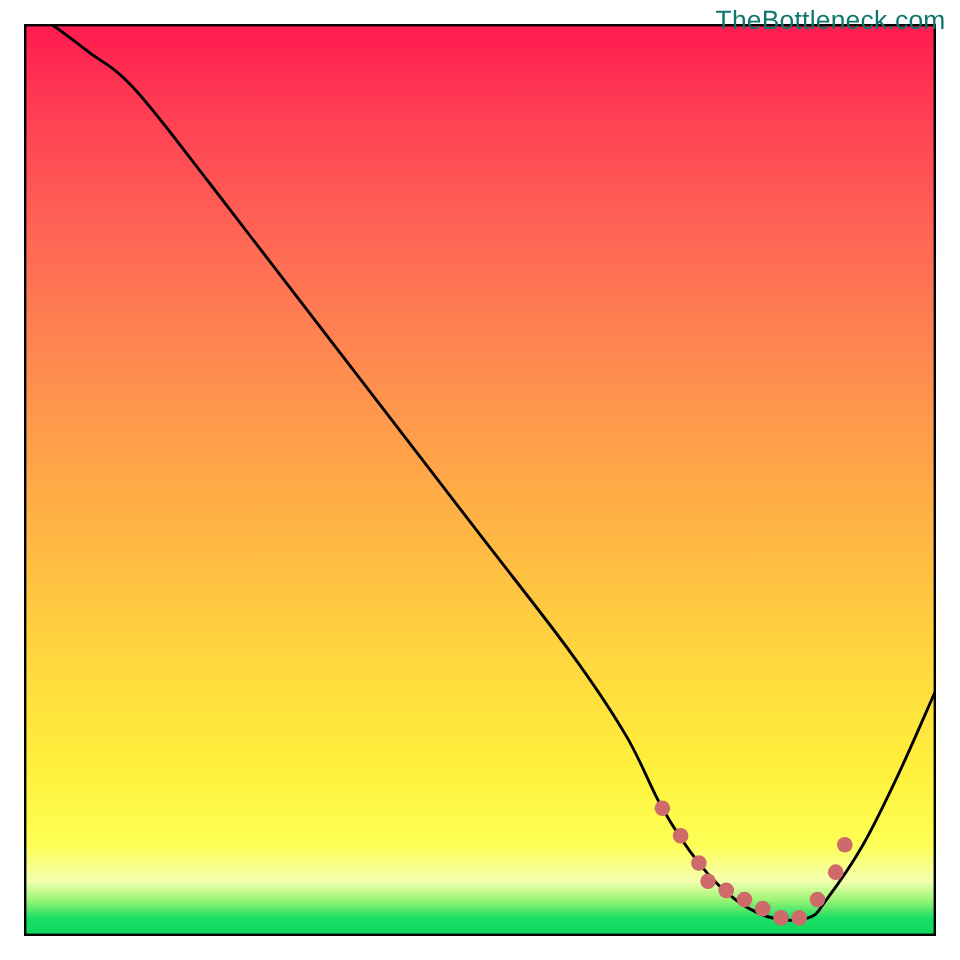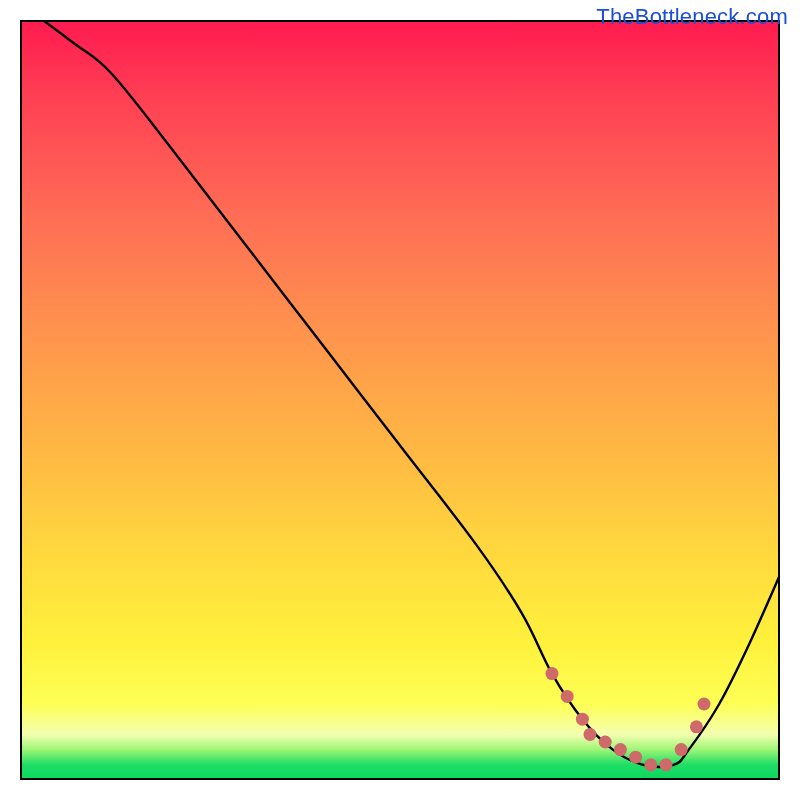--- a/index.html
+++ b/index.html
@@ -15,21 +15,21 @@
     position: relative;
     width: 800px;
     height: 800px;
   }
   .watermark {
     position: absolute;
     top: 4px;
     right: 12px;
     font-size: 22px;
     font-weight: 500;
-    color: #1d4ed8;
+    color: #0f766e;
     letter-spacing: 0.2px;
     z-index: 50;
   }
   .plot-area {
     position: absolute;
     left: 20px;
     top: 20px;
     width: 760px;
     height: 760px;
   }

